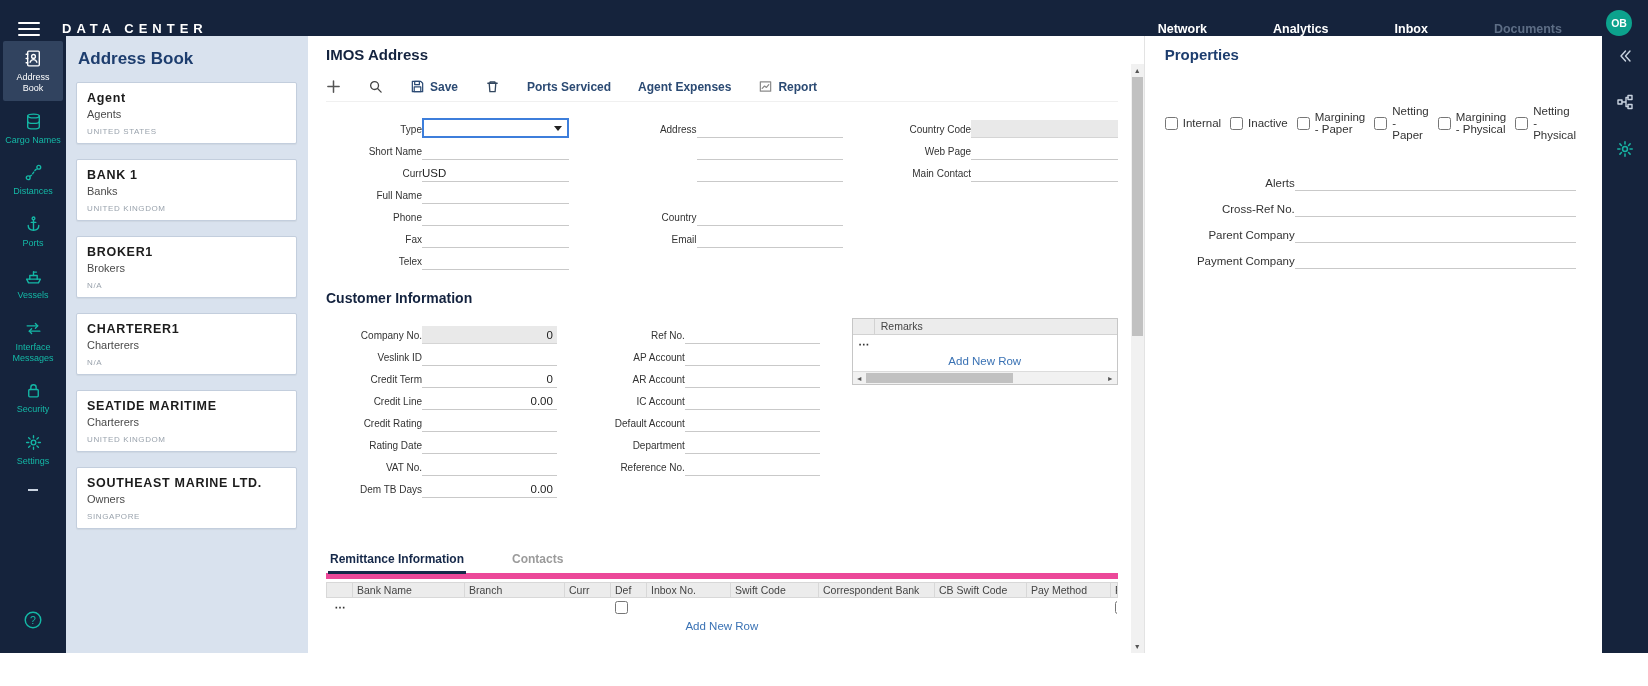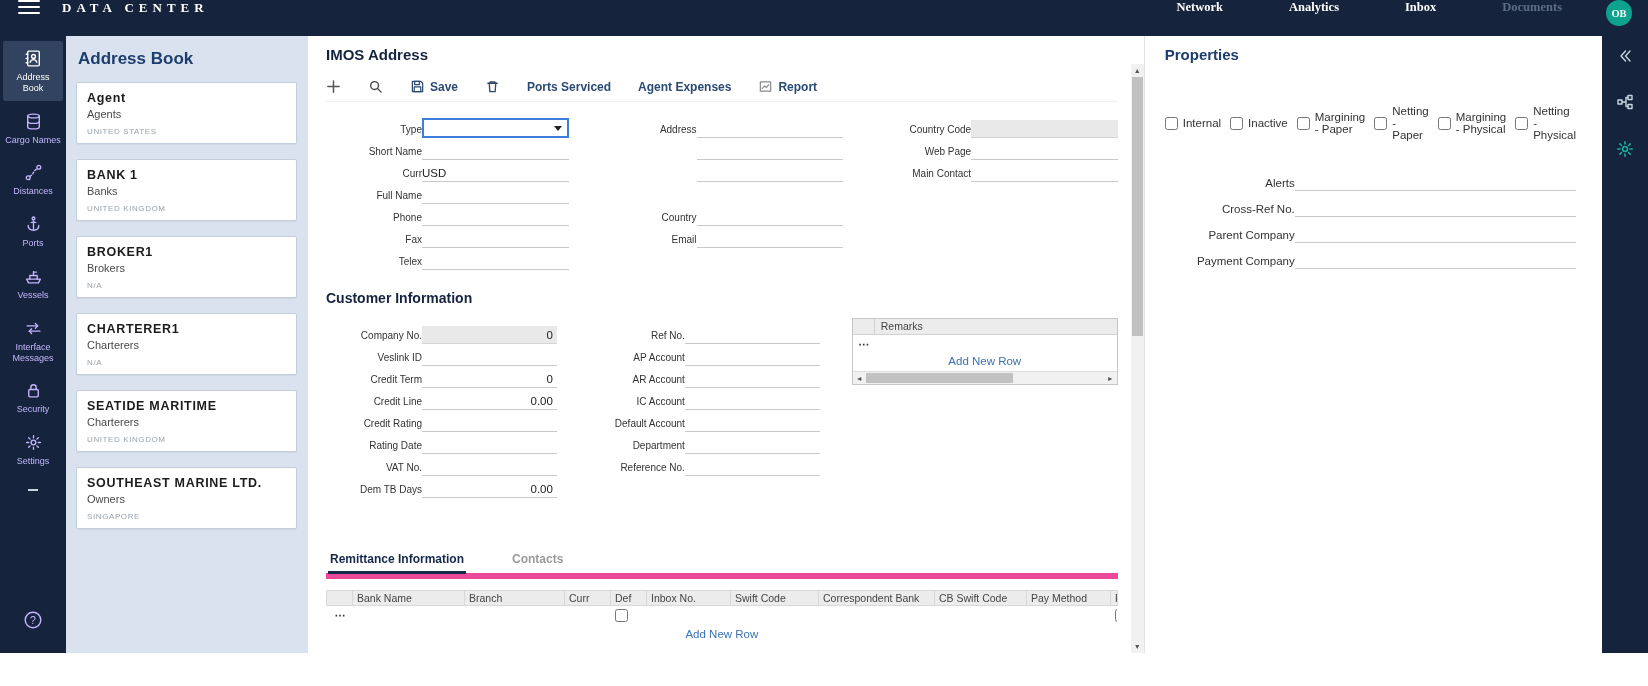--- a/index.html
+++ b/index.html
@@ -1,33 +1,33 @@
 <!DOCTYPE html>
 <html><head>
 <meta charset="utf-8">
 <style>
   * { margin:0; padding:0; box-sizing:border-box; }
   html,body { width:1648px; height:686px; background:#fff; font-family:"Liberation Sans", sans-serif; overflow:hidden; }
   .app { width:1648px; height:653px; display:flex; flex-direction:column; overflow:hidden; background:#fff; }
 
   
-  .topbar { flex:0 0 36px; background:#15233c; display:flex; align-items:flex-start; color:#fff; padding:0 16px 0 18px;font-family:Liberation Serif, serif; }
+  .topbar { flex:0 0 36px; background:#15233c; display:flex; align-items:flex-end; color:#fff; padding:0 16px 0 18px; }
   .hamburger { width:22px; display:flex; flex-direction:column; gap:4px; cursor:pointer; }
   .hamburger span { display:block; height:2px; background:#fff; border-radius:1px; }
   .app-title { font-size:13px; font-weight:bold; letter-spacing:5px; margin-left:22px; }
   .topnav { margin-left:auto; display:flex; gap:66px; font-size:12.5px; font-weight:600; align-items:center; }
   .topnav a { color:#fff; cursor:pointer; text-decoration:none; }
   .topnav a.dimmed { color:#5d6d85; }
   .avatar { width:26px; height:26px; border-radius:50%; background:#0ca28d; color:#fff; display:flex; align-items:center; justify-content:center; font-size:10.5px; font-weight:bold; margin-left:44px; cursor:pointer; }
 
   .body { flex:1; display:flex; min-height:0; }
 
   
   .rail { flex:0 0 66px; background:#15233c; display:flex; flex-direction:column; align-items:center; padding-top:5px; color:#c9d3e0; }
-  .rail-item { width:60px; padding:8px 2px 7px; margin-bottom:3px; display:flex; flex-direction:column; align-items:center; gap:4px; cursor:pointer; border-radius:2px; color:#c4b5fd; }
+  .rail-item { width:60px; padding:8px 2px 7px; margin-bottom:3px; display:flex; flex-direction:column; align-items:center; gap:4px; cursor:pointer; border-radius:2px; color:#14b8a6; }
   .rail-item .lbl { font-size:9px; line-height:1.2; text-align:center; }
   .rail-item.active { background:#31435f; color:#fff; }
   .rail-item svg { stroke:currentColor; fill:none; stroke-width:1.3; stroke-linecap:round; stroke-linejoin:round; }
   .rail-dash { width:10px; height:0; border-top:2px solid #c9d3e0; margin:12px 0 0; }
   .rail-help { margin-top:auto; margin-bottom:16px; }
 
   
   .addrbook { flex:0 0 242px; background:#d9e2ee; padding:10px 11px 0 10px; overflow:hidden; }
   .addr-title { color:#1d3d6e; font-size:17px; font-weight:bold; margin:3px 0 13px 2px; }
   .card { background:#fff; border:1px solid #c3cedd; border-radius:2px; padding:8px 10px 7px; margin-bottom:15px; cursor:pointer; box-shadow:0 1px 1px rgba(0,0,0,.05); }
@@ -66,21 +66,21 @@
   .remarks-add { text-align:center; color:#3a72b4; font-size:11.5px; padding:1px 0 4px; cursor:pointer; }
   .hscroll { height:13px; background:#f1f1f1; display:flex; align-items:stretch; border-top:1px solid #dcdcdc; }
   .hscroll .arr { width:13px; font-size:7px; color:#555; display:flex; align-items:center; justify-content:center; cursor:pointer; }
   .hscroll .track { flex:1; position:relative; }
   .hscroll .thumb { position:absolute; left:0; top:1px; height:10px; width:62%; background:#c1c1c1; cursor:pointer; }
 
   
   .tabs { display:flex; gap:44px; margin-top:50px; border-bottom:6px solid #ec4899; padding-left:2px; }
   .tab { font-size:12px; font-weight:bold; color:#9b9b9b; padding:4px 2px 5px; cursor:pointer; border-bottom:3px solid transparent; margin-bottom:-1px; }
   .tab.active { color:#16294a; border-bottom-color:#16294a; }
-  .rtable { width:100%; border-collapse:collapse; table-layout:fixed; margin-top:11px; }
+  .rtable { width:100%; border-collapse:collapse; table-layout:fixed; margin-top:3px; }
   .rtable th { background:#ececec; border:1px solid #d8d8d8; font-size:10.5px; color:#444; font-weight:normal; text-align:left; padding:1px 4px; height:15px; white-space:nowrap; overflow:hidden; }
   .rtable td { font-size:11px; height:19px; padding:0 4px; white-space:nowrap; overflow:hidden; }
   .rtable td.gut { color:#333; font-weight:bold; cursor:pointer; padding-left:8px; }
   .rtable input[type=checkbox], .chk input[type=checkbox] { width:13px; height:13px; margin:0; vertical-align:middle; }
   .table-add { text-align:center; color:#3a72b4; font-size:11.5px; margin-top:3px; cursor:pointer; }
 
   
   .vscroll { position:absolute; top:28px; right:0; bottom:0; width:13px; background:#f1f1f1; display:flex; flex-direction:column; }
   .vscroll .arr { height:13px; font-size:7px; color:#555; display:flex; align-items:center; justify-content:center; cursor:pointer; }
   .vscroll .track { flex:1; position:relative; }

